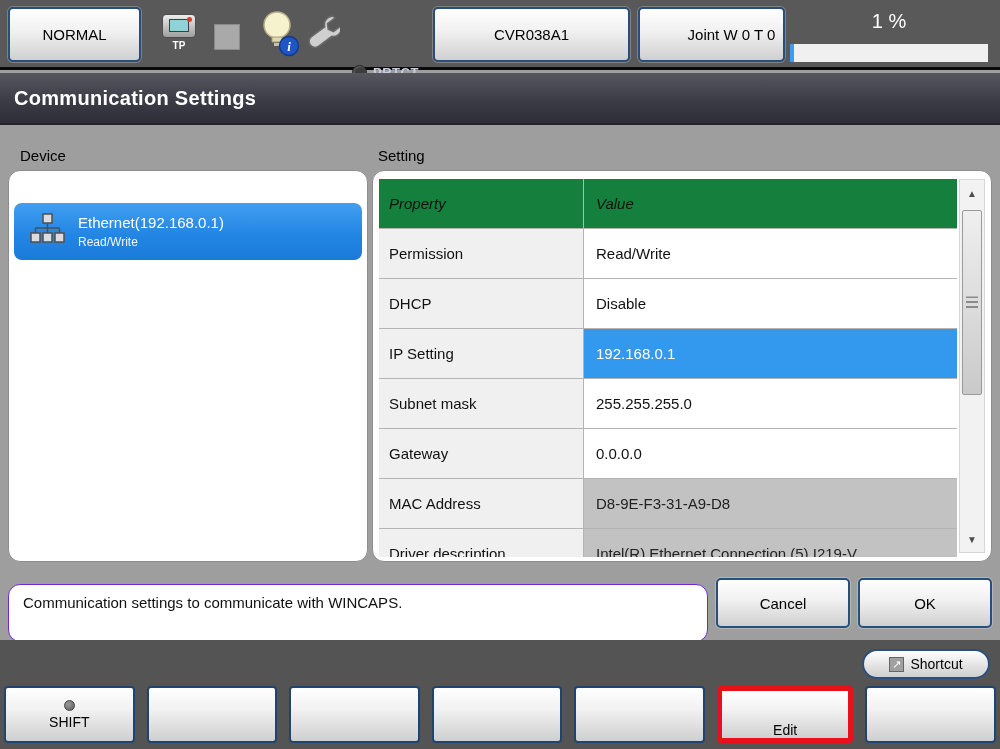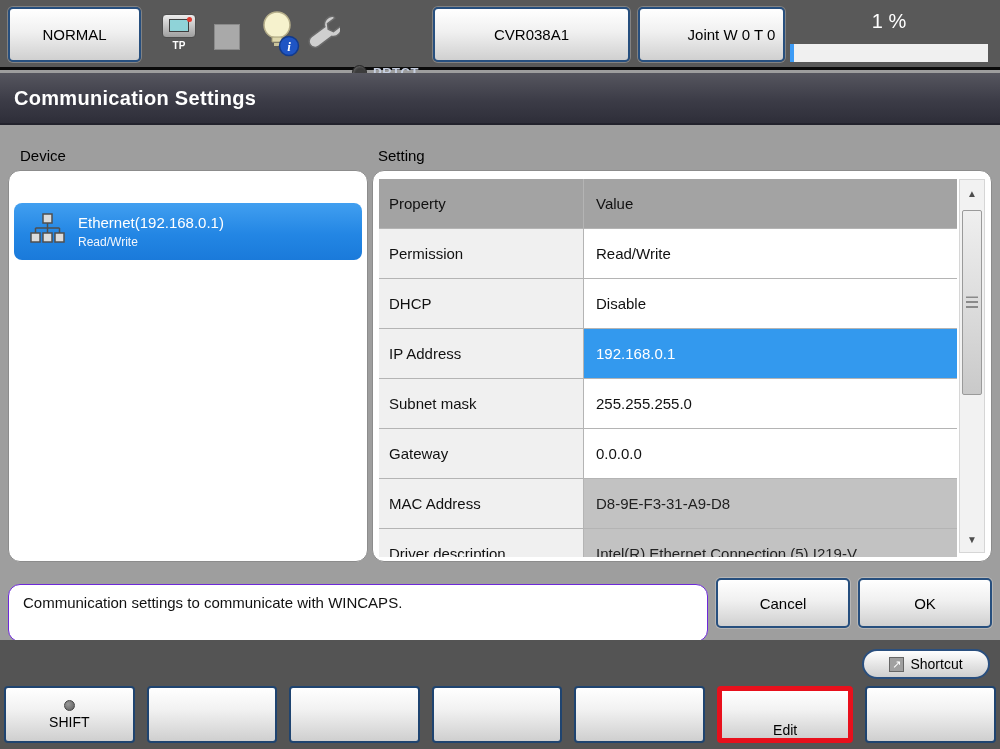--- a/index.html
+++ b/index.html
@@ -67,21 +67,21 @@
   .dev-texts { display:flex; flex-direction:column; }
   .dev-name { color:#fff; font-size:15px; }
   .dev-perm { color:#f2f6fc; font-size:12px; margin-top:4px; }
 
   
   .tbl { position:absolute; left:6px; top:8px; right:34px; bottom:4px; overflow:hidden; }
   .trow { height:50px; display:flex; border-bottom:1px solid #b4b4b4; }
   .tcell { display:flex; align-items:center; font-size:15px; color:#111; }
   .tcell-p { width:205px; background:#f0f0f0; border-right:1px solid #b4b4b4; padding-left:10px; }
   .tcell-v { flex:1; background:#fff; padding-left:12px; }
-  .trow.hdr .tcell-p, .trow.hdr .tcell-v { background:#a3a3a3; }
+  .trow.hdr .tcell-p, .trow.hdr .tcell-v { background:#15803d;font-style:italic; }
   .trow.r-selected .tcell-v { background:#3399ee; color:#fff;padding-left:12px; }
   .trow.r-readonly .tcell-v { background:#c2c2c2; color:#222; }
 
   
   .sbar { position:absolute; right:6px; top:8px; bottom:8px; width:26px;
     background:#f2f2f2; border:1px solid #d6d6d6; }
   .sbar-arrow { position:absolute; left:0; right:0; height:22px; display:flex; align-items:center;
     justify-content:center; color:#4d4d4d; font-size:10px; cursor:pointer; }
   .sbar-up { top:2px; } .sbar-down { bottom:2px; }
   .sbar-thumb { position:absolute; left:2px; right:2px; top:30px; height:185px;
@@ -203,21 +203,21 @@
     <div class="tcell tcell-p">Permission</div>
     <div class="tcell tcell-v">Read/Write</div>
   </div>
 
   <div class="trow r-normal">
     <div class="tcell tcell-p">DHCP</div>
     <div class="tcell tcell-v">Disable</div>
   </div>
 
   <div class="trow r-selected">
-    <div class="tcell tcell-p">IP Address</div>
+    <div class="tcell tcell-p">IP Setting</div>
     <div class="tcell tcell-v">192.168.0.1</div>
   </div>
 
   <div class="trow r-normal">
     <div class="tcell tcell-p">Subnet mask</div>
     <div class="tcell tcell-v">255.255.255.0</div>
   </div>
 
   <div class="trow r-normal">
     <div class="tcell tcell-p">Gateway</div>

